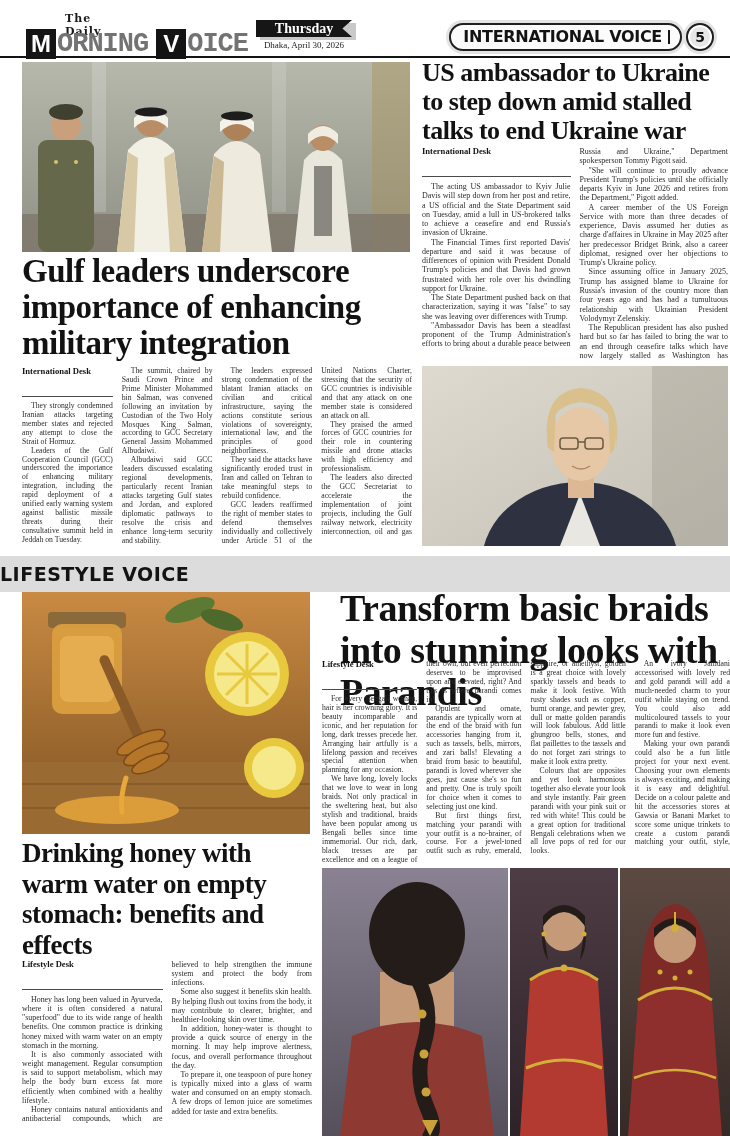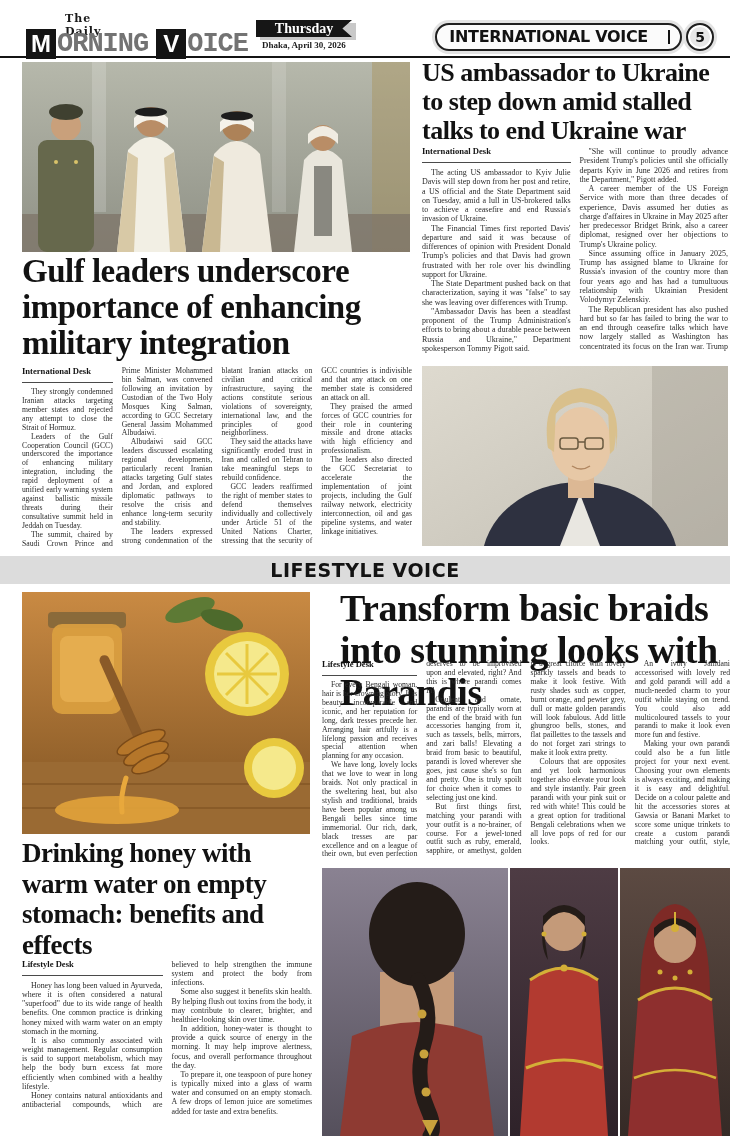--- a/index.html
+++ b/index.html
@@ -18,24 +18,24 @@
   .logo-text{font-family:Liberation Mono, monospace;font-weight:900;font-size:27px;line-height:30px;
              letter-spacing:-1px;color:#737373;margin-top:8px;}
   .logo-gap{width:7px;}
 
   .date-flag{position:absolute;left:256px;top:20px;width:100px;}
   .flag-shadow{position:absolute;left:4px;top:3px;width:96px;height:17px;background:#c9c9c9;}
   .flag{position:relative;width:96px;height:17px;background:#161616;color:#fff;
         display:flex;align-items:center;justify-content:center;
         font-family:"Liberation Serif",serif;font-weight:bold;font-size:14px;
         clip-path:polygon(0 0,100% 0,90% 50%,100% 100%,0 100%);}
-  .dateline{width:96px;text-align:center;font-size:9px;margin-top:3px;color:#1d1d1d;font-weight:bold;}
+  .dateline{width:96px;text-align:center;font-size:9px;margin-top:3px;color:#1d1d1d;}
 
   .section-pill-wrap{position:absolute;right:16px;top:23px;display:flex;align-items:center;gap:4px;}
-  .section-pill{display:flex;align-items:center;gap:20px;border:2px solid #1f1f1f;border-radius:14px;
+  .section-pill{display:flex;align-items:center;gap:6px;border:2px solid #1f1f1f;border-radius:14px;
                 background:#fbfbfb;box-shadow:0 0 0 3px #e3e3e3;padding:2px 10px 3px 12px;text-align:right;}
   .section-pill .txt{font-family:"DejaVu Sans",sans-serif;font-weight:800;font-size:16px;
                      letter-spacing:-0.3px;color:#131313;}
   .pill-sep{width:2px;height:14px;background:#131313;}
   .page-circle{width:24px;height:24px;border-radius:50%;border:2.5px solid #1f1f1f;background:#e7e7e7;
                box-shadow:inset 0 0 0 2px #fff,0 0 0 3px #e3e3e3;display:flex;align-items:center;justify-content:center;
                font-family:"DejaVu Sans",sans-serif;font-weight:800;font-size:14px;color:#131313;}
 
   
   .headline{position:absolute;font-weight:bold;color:#121212;letter-spacing:-0.5px;}
@@ -46,26 +46,26 @@
 
   .body-cols{position:absolute;overflow:hidden;font-size:7.7px;line-height:1.16;text-align:justify;color:#2b2b2b;}
   .cols4{column-count:4;column-gap:9px;}
   .cols2{column-count:2;column-gap:9px;}
   .gulf-body{left:22px;top:367px;width:390px;height:185px;}
   .us-body{left:422px;top:147px;width:306px;height:216px;font-size:8px;}
   .parandis-body{left:322px;top:660px;width:408px;height:205px;}
   .honey-body{left:22px;top:960px;width:290px;height:174px;font-size:7.9px;}
 
   .desk-label{font-weight:bold;font-size:8.6px;color:#141414;border-bottom:1px solid #4a4a4a;
-              padding-bottom:5px;margin-bottom:5px;text-align:left;}
+              padding-bottom:19px;margin-bottom:5px;text-align:left;}
   .para{margin:0;text-indent:9px;}
 
   
-  .lifestyle-banner{position:absolute;left:0;top:556px;width:730px;height:28px;background:#dcdcdc;
-                    display:flex;align-items:center;justify-content:center;}
+  .lifestyle-banner{position:absolute;left:0;top:556px;width:730px;height:36px;background:#dcdcdc;
+                    display:flex;align-items:center;}
   .lifestyle-banner .txt{font-family:"DejaVu Sans",sans-serif;font-weight:800;font-size:19px;
                          letter-spacing:0.5px;color:#131313;}
 
   
   .photo{position:absolute;overflow:hidden;background:#bbb;}
   .photo svg{display:block;width:100%;height:100%;}
   .gulf-photo{left:22px;top:62px;width:388px;height:190px;}
   .ambassador-photo{left:422px;top:366px;width:306px;height:180px;}
   .honey-photo{left:22px;top:592px;width:288px;height:242px;}
   .model-photos{position:absolute;left:322px;top:868px;width:408px;height:268px;display:flex;gap:2px;}

